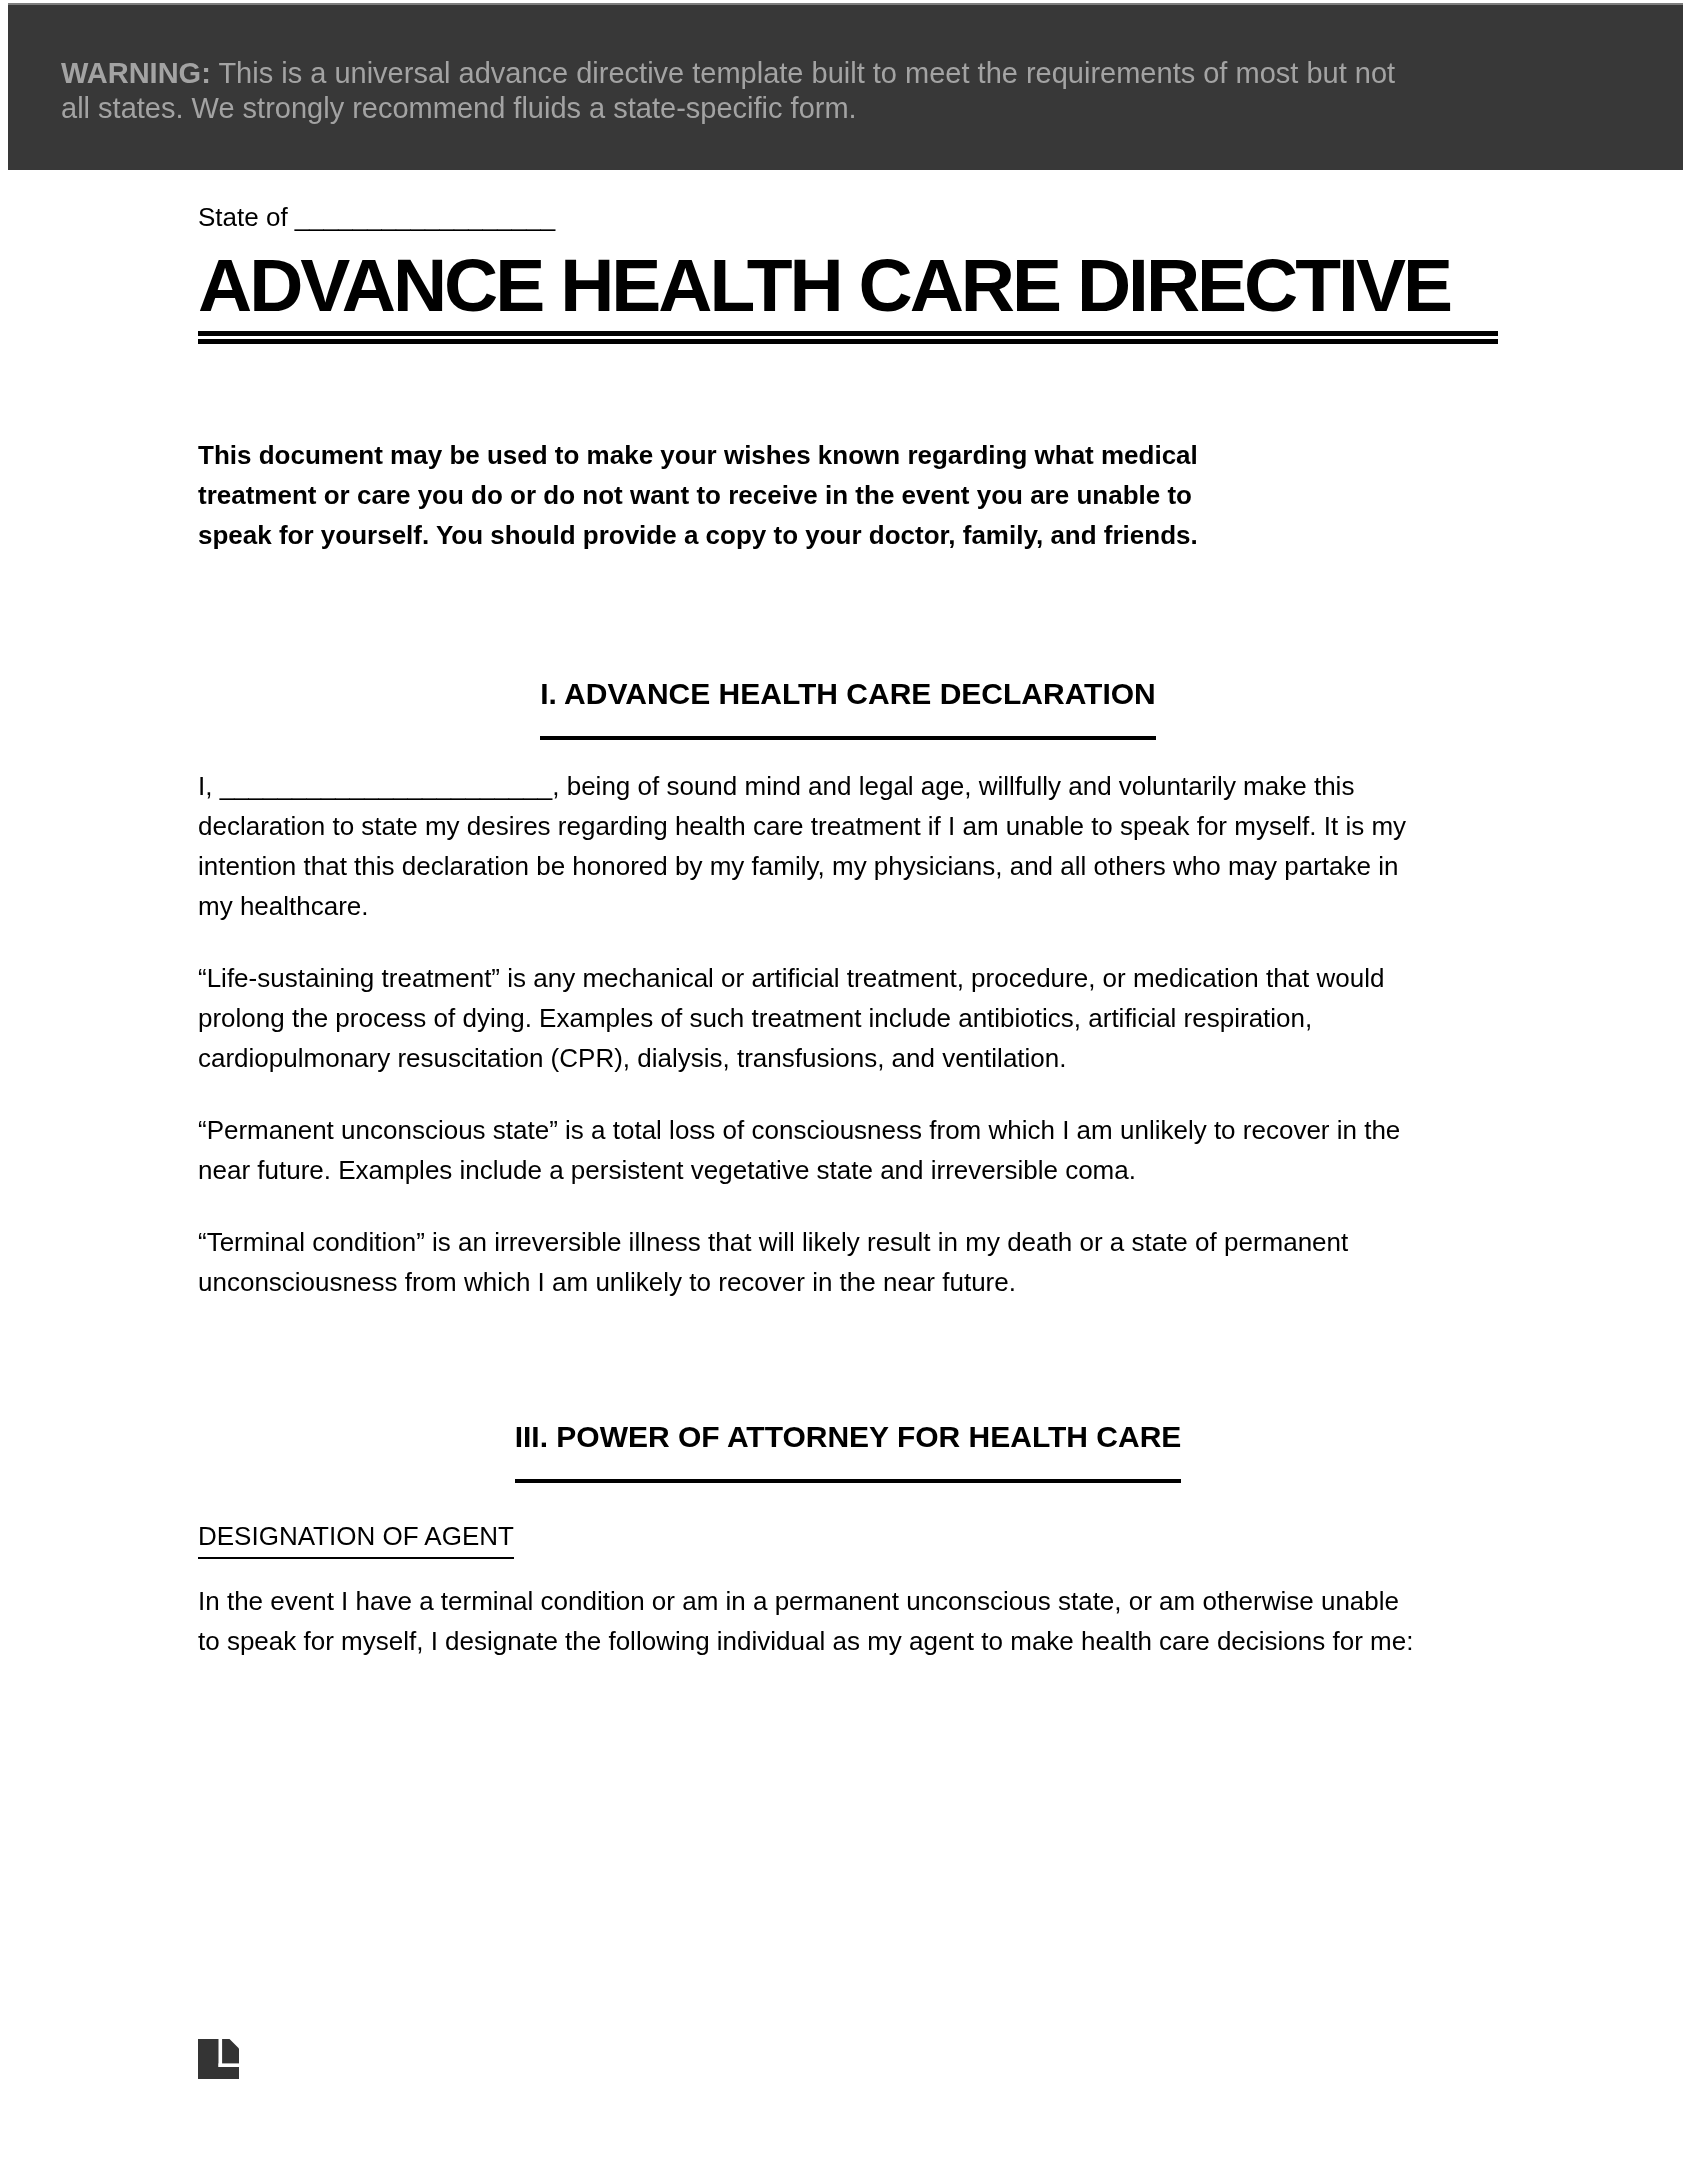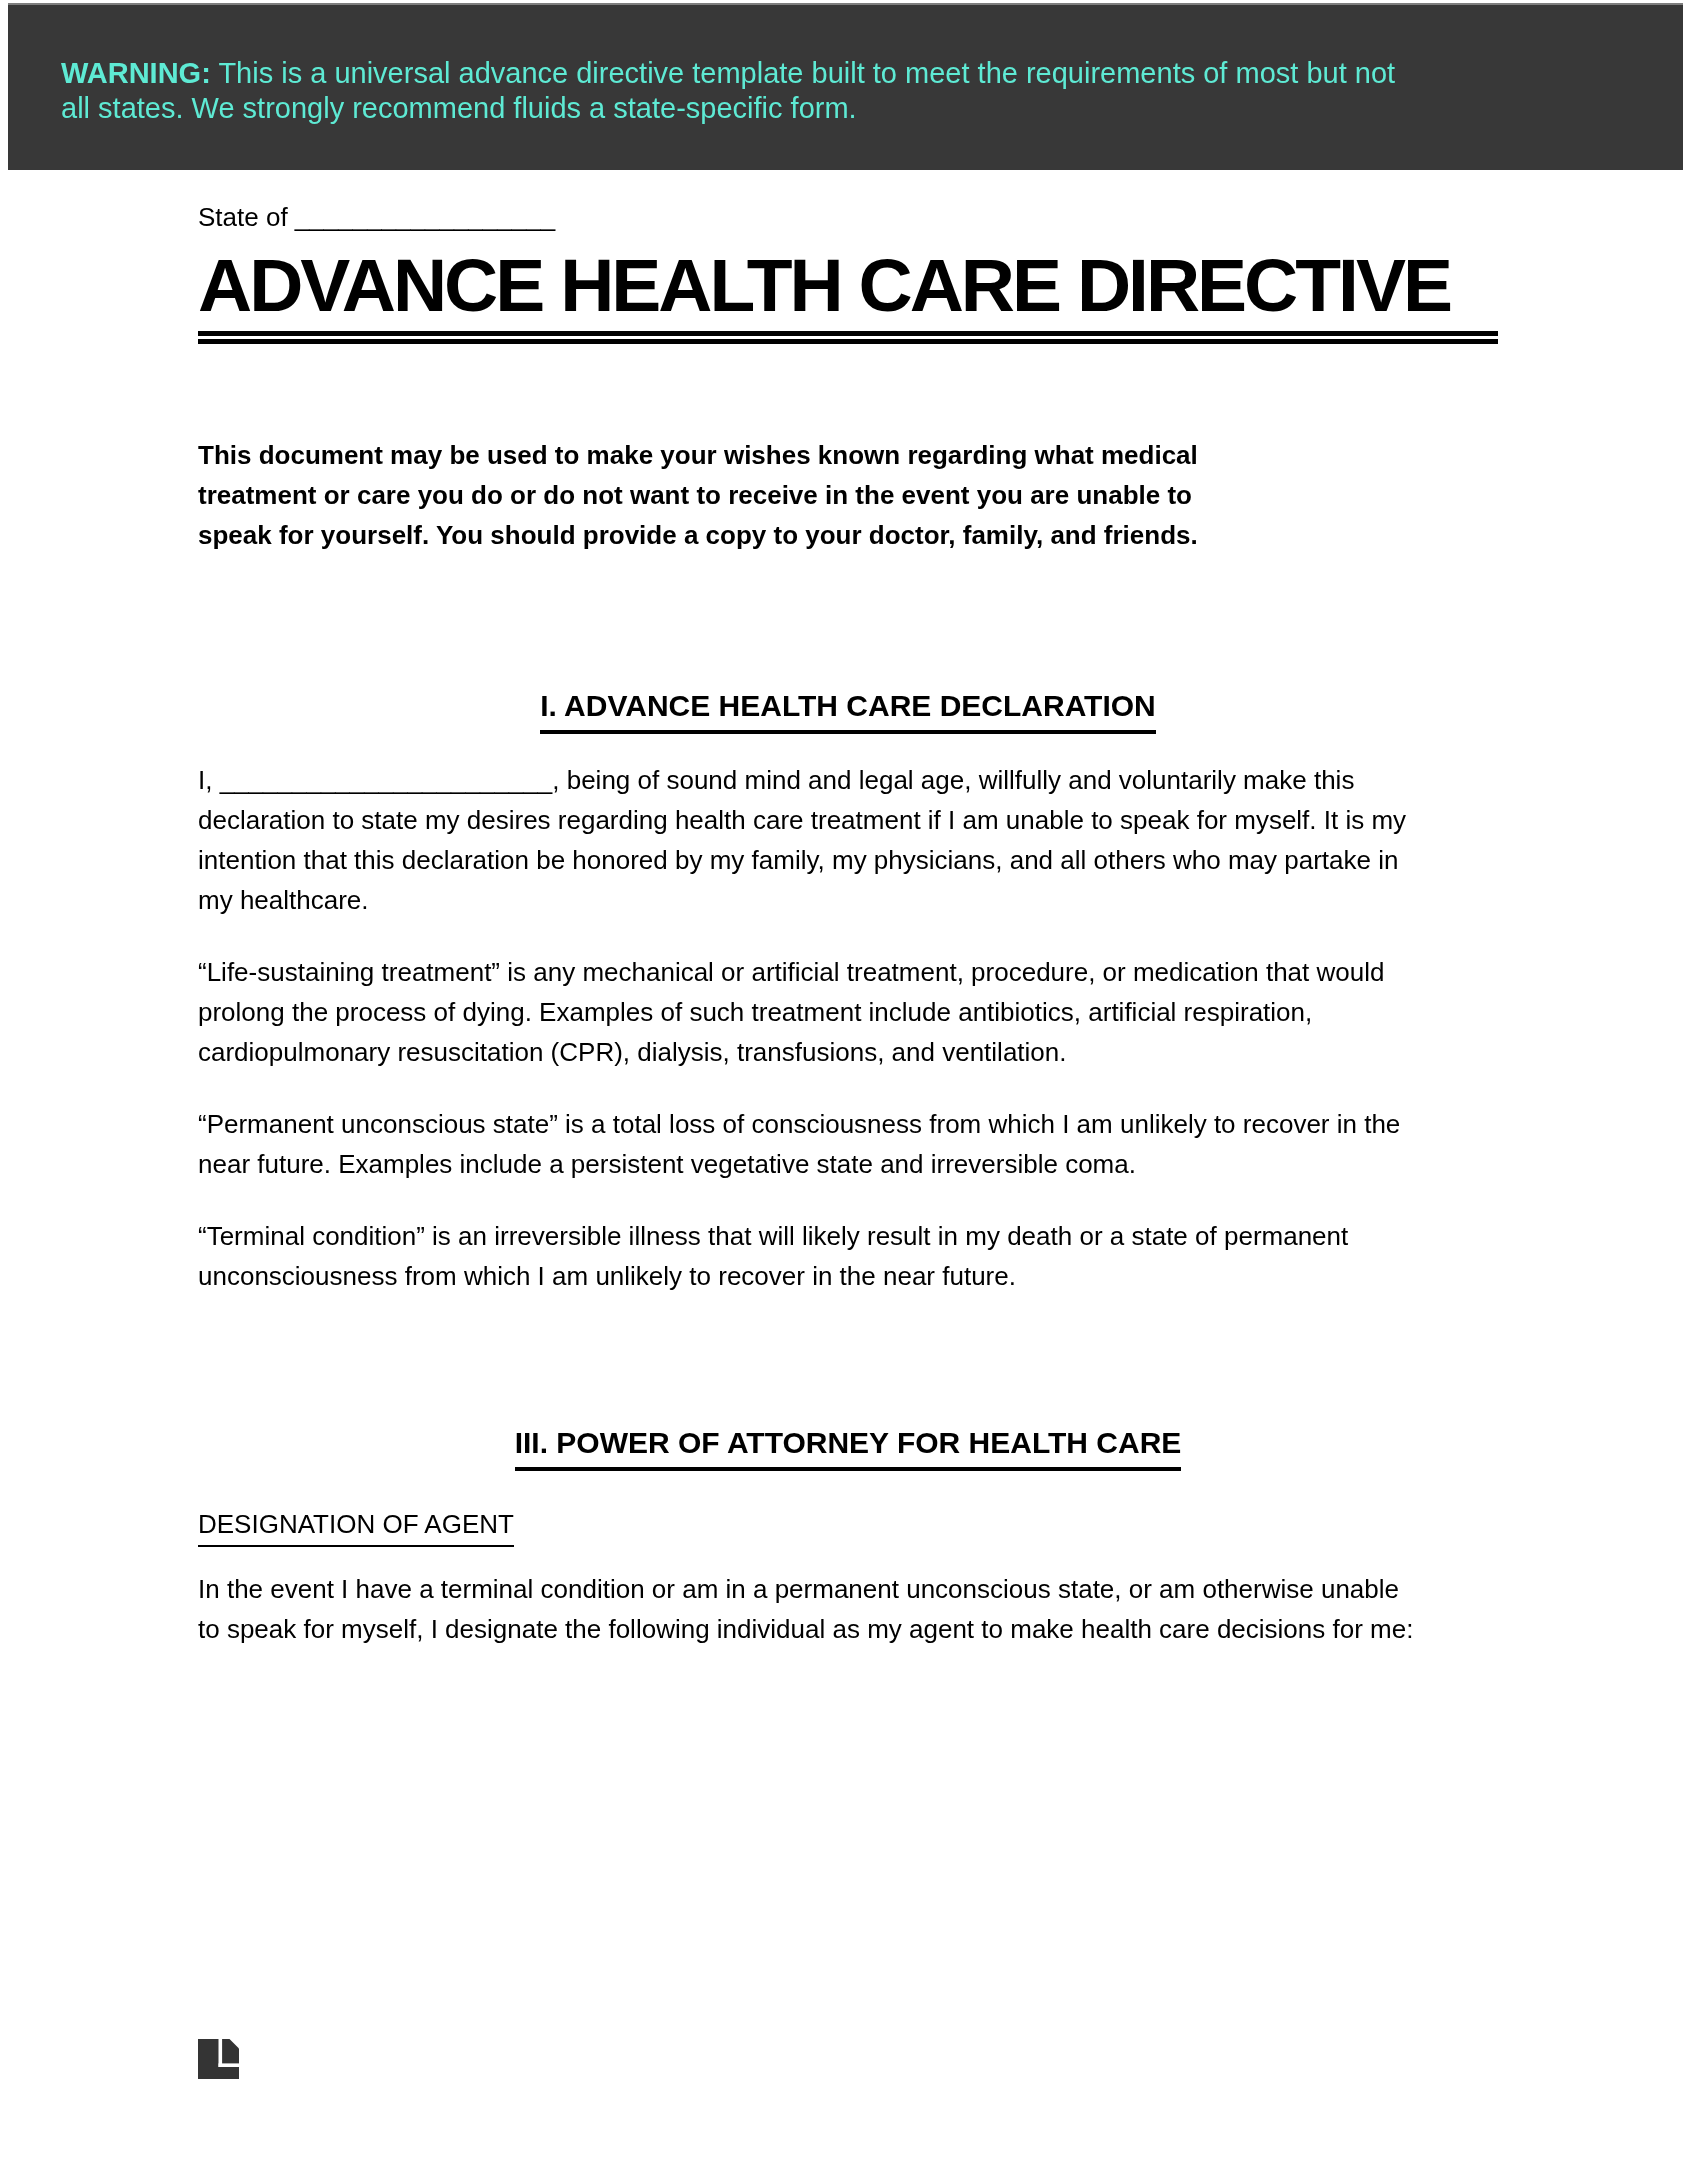--- a/index.html
+++ b/index.html
@@ -13,21 +13,21 @@
     overflow: hidden;
   }
 
   
   .banner {
     box-sizing: border-box;
     margin: 3px 0 0 8px;
     height: 167px;
     background: #383838;
     border-top: 2px solid #7e7e7e;
-    color: #5eead4;
+    color: #a3a3a3;
     padding: 51px 59px 0 53px;
     font-size: 29px;
     line-height: 35px;
   }
   .banner .warn-label { font-weight: bold; }
 
   
   .content {
     position: absolute;
     top: 170px;
@@ -67,22 +67,21 @@
   .sec-heading {
     margin-top: 121px;
     text-align: center;
     font-size: 30px;
     font-weight: bold;
     line-height: 36px;
   }
   .sec-heading .u {
     display: inline-block;
     border-bottom: 4px solid #000000;
-    padding-bottom: 6px;
-    margin-top: 12px;
+    padding-bottom: 24px;
   }
   .sec-heading.h2 { margin-top: 111px; }
   .sec-heading.h3 { margin-top: 117px; }
 
   .body-para  { margin-top: 26px; }
   .def-para   { margin-top: 32px; }
 
   .sub-heading {
     margin-top: 36px;
     font-size: 26px;

